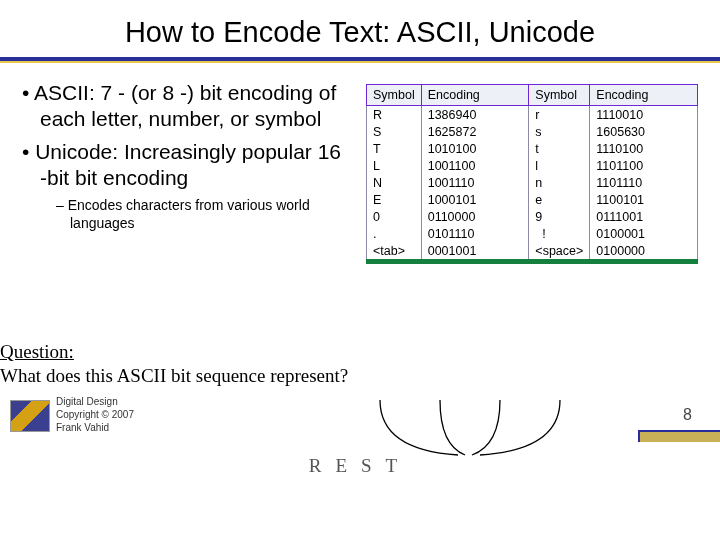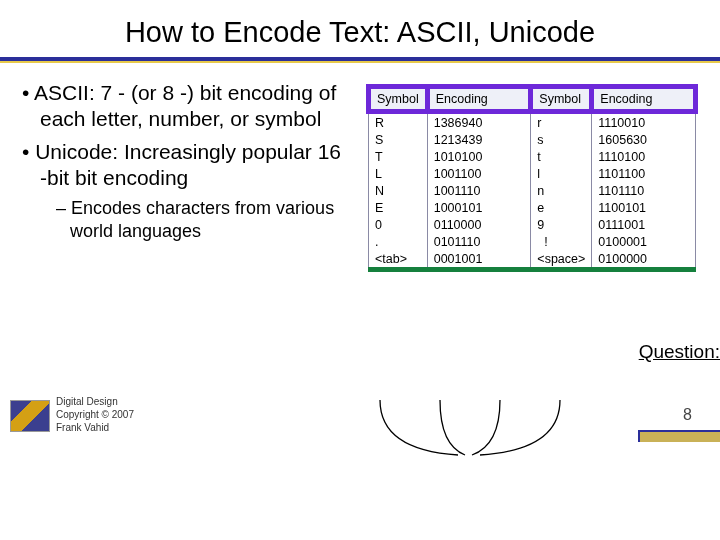--- a/index.html
+++ b/index.html
@@ -4,30 +4,30 @@
 <style>
 html,body{margin:0;padding:0;width:720px;height:540px;background:#fff;font-family:Arial,Helvetica,sans-serif;color:#000;overflow:hidden}
 .slide{position:relative;width:720px;height:448px}
 .title{position:absolute;top:16px;left:0;right:0;text-align:center;font-size:29px;font-weight:400}
 .underline-blue{position:absolute;top:57px;left:0;width:720px;height:4px;background:#2a2e9a}
 .underline-yellow{position:absolute;top:61px;left:0;width:720px;height:2px;background:#e7c94a}
 .bullets{position:absolute;top:80px;left:22px;width:330px;font-size:21px;line-height:1.25}
 .bullets ul{margin:0;padding:0;list-style:none}
 .bullets li.b1{padding-left:18px;text-indent:-18px;margin-bottom:6px}
 .bullets li.b1::before{content:"• ";}
-.bullets li.sub{font-size:18px;padding-left:48px;text-indent:-14px;margin-top:4px}
+.bullets li.sub{font-size:14px;padding-left:48px;text-indent:-14px;margin-top:4px}
 .bullets li.sub::before{content:"– ";}
 .tablewrap{position:absolute;top:84px;left:366px;width:332px}
 table.ascii{border-collapse:collapse;font-size:12.5px;width:100%}
-table.ascii th{font-weight:400;text-align:left;background:#eef0f8;padding:3px 6px;border:5px solid #6d28d9}
+table.ascii th{font-weight:400;text-align:left;background:#eef0f8;padding:3px 6px;border:1px solid #6d28d9}
 table.ascii td{padding:1.5px 6px;border-left:1px solid #8a8aa5;border-right:1px solid #8a8aa5;vertical-align:top}
 table.ascii tr.last td{border-bottom:5px solid #15803d}
 .colsym{width:14%}
 .colenc{width:36%}
-.question{position:absolute;top:340px;left:0;right:0;text-align:right;font-family:Liberation Sans, sans-serif;font-size:19px;line-height:1.25}
+.question{position:absolute;top:340px;left:0;right:0;text-align:left;font-family:Liberation Serif, serif;font-size:19px;line-height:1.25}
 .curves{position:absolute;top:400px;left:370px;width:200px;height:60px}
 .answer{position:absolute;top:455px;left:0;right:0;text-align:center;font-family:'Times New Roman',serif;font-size:19px;letter-spacing:14px;color:#555}
 .footer-credit{position:absolute;bottom:14px;left:56px;font-size:10px;line-height:1.3;color:#333}
 .footer-logo{position:absolute;bottom:16px;left:10px;width:38px;height:30px;background:linear-gradient(135deg,#3b3f8f 0 30%,#d4a014 30% 60%,#3b3f8f 60%);border:1px solid #999}
 .pgnum{position:absolute;bottom:24px;right:28px;font-size:16px;color:#444}
 .corner-box{position:absolute;bottom:6px;right:0;width:80px;height:10px;background:#c9b157;border-top:2px solid #2a2e9a;border-left:2px solid #2a2e9a}
 .nbsp{white-space:pre}
 </style>
 </head>
 <body>
@@ -56,21 +56,21 @@
         <th class="colenc">Encoding</th>
       </tr>
       <tr>
             <td>R</td>
             <td>1386940</td>
             <td>r</td>
             <td>1110010</td>
           </tr>
       <tr>
             <td>S</td>
-            <td>1213439</td>
+            <td>1625872</td>
             <td>s</td>
             <td>1605630</td>
           </tr>
       <tr>
             <td>T</td>
             <td>1010100</td>
             <td>t</td>
             <td>1110100</td>
           </tr>
       <tr>
@@ -108,30 +108,31 @@
             <td>0001001</td>
             <td>&lt;space&gt;</td>
             <td>0100000</td>
           </tr>
     </tbody>
       </table>
   </div>
 
   <div class="question">
     <span style="text-decoration:underline">Question:</span><br>
-    <br>
+    <span>What does this ASCII bit sequence represent?</span><br>
   </div>
 
   <svg class="curves" viewBox="0 0 200 60">
     <path d="M10 0 Q10 50 88 55" stroke="#000" fill="none" stroke-width="1.3"></path>
     <path d="M70 0 Q70 45 95 55" stroke="#000" fill="none" stroke-width="1.3"></path>
     <path d="M130 0 Q130 45 102 55" stroke="#000" fill="none" stroke-width="1.3"></path>
     <path d="M190 0 Q190 50 110 55" stroke="#000" fill="none" stroke-width="1.3"></path>
   </svg>
 
+  <div class="answer">REST</div>
 
   <div class="footer-logo"></div>
   <div class="footer-credit">
     <span>Digital Design</span><br>
     <span>Copyright © 2007</span><br>
     <span>Frank Vahid</span>
   </div>
   <div class="pgnum">8</div>
   <div class="corner-box"></div>
 </div>

